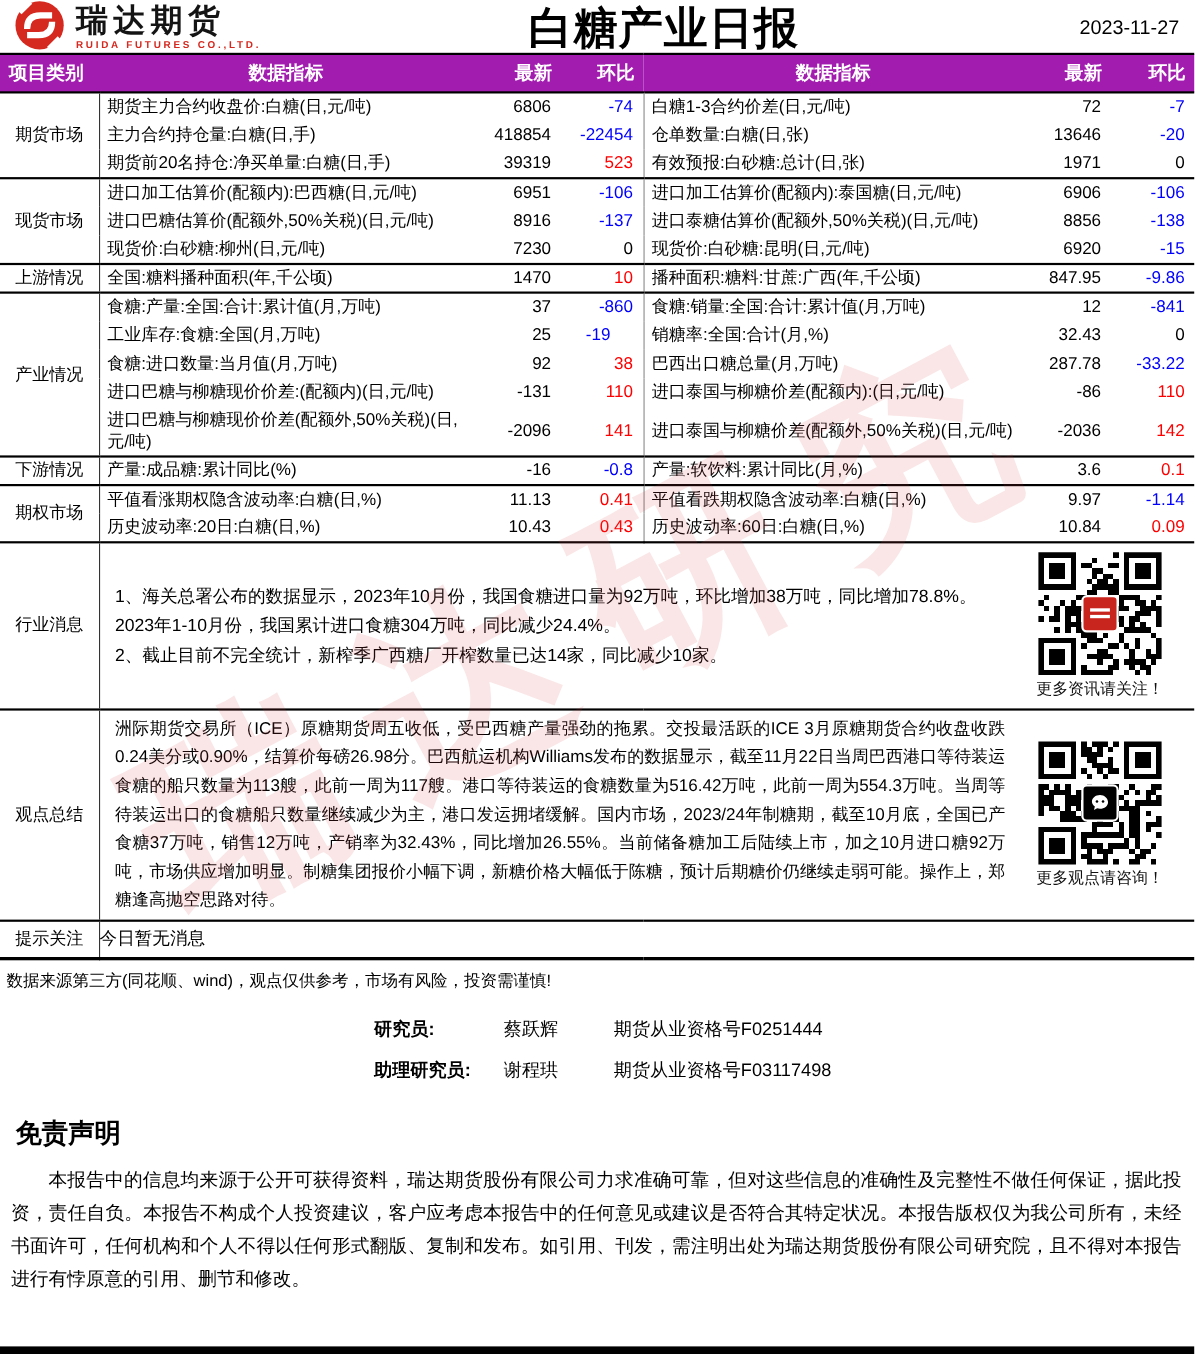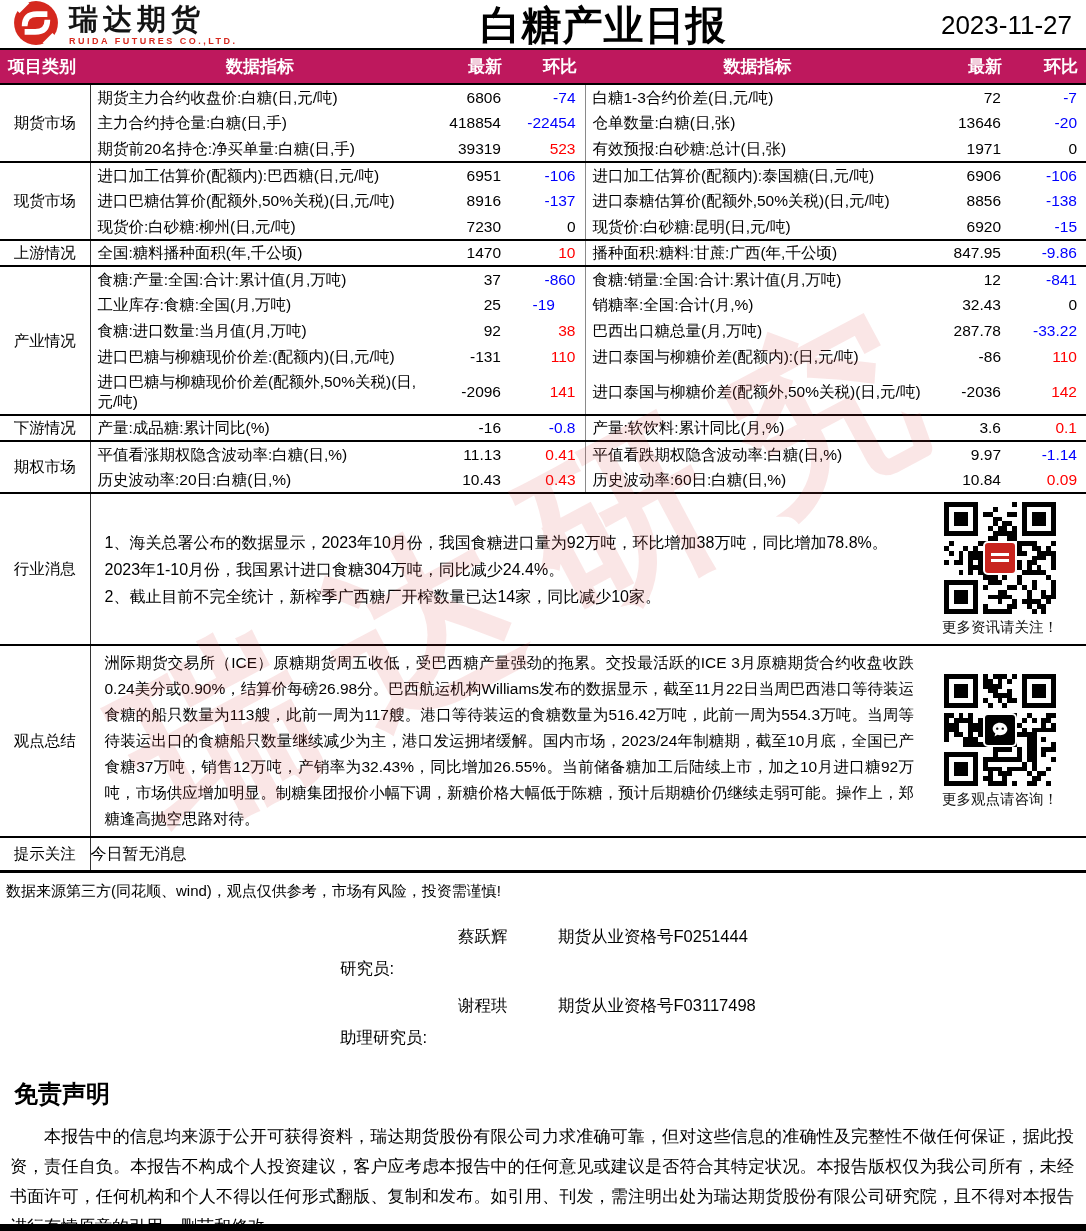--- a/index.html
+++ b/index.html
@@ -6,26 +6,26 @@
   .page{position:relative;width:1086px;height:1231px;background:#fff;overflow:hidden;
         font-family:"Liberation Sans","DejaVu Sans",sans-serif;color:#000;}
 
   
   .hdr{display:flex;align-items:center;height:48px;padding:2px 10px 0 10px;box-sizing:border-box;}
   .brand{display:flex;align-items:center;gap:7px;width:300px;flex:none;}
   .brand-txt{display:flex;flex-direction:column;line-height:1;}
   .brand-cn{font-size:29px;font-weight:bold;letter-spacing:5px;color:#141414;}
   .brand-en{font-size:9px;color:#d5281e;letter-spacing:2.5px;font-weight:bold;margin-top:3px;}
   .title{flex:1;text-align:center;font-size:40px;font-weight:900;margin:0;letter-spacing:1px;}
-  .date{width:175px;flex:none;text-align:right;font-size:26px;padding-right:4px;}
+  .date{width:175px;flex:none;text-align:right;font-size:18px;padding-right:4px;}
 
   
   table.rpt{width:1086px;border-collapse:collapse;table-layout:fixed;
             border-top:2px solid #000;border-bottom:3px solid #000;}
-  thead th{background:#be185d;color:#fff;font-size:17px;font-weight:bold;padding:5px 4px;
+  thead th{background:#a21caf;color:#fff;font-size:17px;font-weight:bold;padding:5px 4px;
            border-bottom:2px solid #000;margin-left:40px;}
   th.cat-h{text-align:left;padding-left:8px;}
   th.ind-h{text-align:center;}
   th.num-h{text-align:right;padding-right:8px;}
   td{font-size:15.5px;line-height:20px;vertical-align:middle;}
   tr.datarow{height:26px;}
   td.cat{text-align:center;border-right:1.5px solid #333;padding:2px 1px;}
   td.ind{text-align:left;padding:2px 4px 2px 7px;}
   td.num{text-align:right;padding:2px 9px 2px 2px;}
   td.mid{border-right:1.5px solid #8a8a8a;}
@@ -46,21 +46,21 @@
              align-items:center;justify-content:center;gap:3px;}
   .red-badge{background:#c8251f;border:2px solid #fff;}
   .red-badge .bar{display:block;width:18px;height:3px;background:#fff;}
   .wechat-badge{background:#000;border:2px solid #fff;}
   .qrcap{font-size:14.5px;color:#111;}
 
   
   .src-note{font-size:15px;padding:9px 0 0 6px;}
   .res-block{margin-top:24px;}
   .res-row{display:flex;font-size:16.5px;line-height:22px;margin-bottom:15px;}
-  .res-role{width:118px;font-weight:normal;margin-left:340px;flex:none;margin-top:32px;}
+  .res-role{width:118px;font-weight:bold;margin-left:340px;flex:none;}
   .res-name{width:100px;flex:none;}
   .res-cert{width:232px;flex:none;}
   .res-cert2{flex:1;}
   .disc-title{font-size:24px;font-weight:900;margin:30px 0 12px 14px;}
   .disc-text{font-size:17px;line-height:30px;margin:0 12px 0 10px;text-indent:2em;text-align:justify;}
   .bottom-bar{position:absolute;left:0;bottom:0;width:100%;height:7px;background:#000;}
 
   
   .wm{position:absolute;left:20px;top:440px;width:1040px;text-align:center;
       font-size:185px;font-weight:bold;letter-spacing:42px;color:rgba(220,60,60,0.13);

